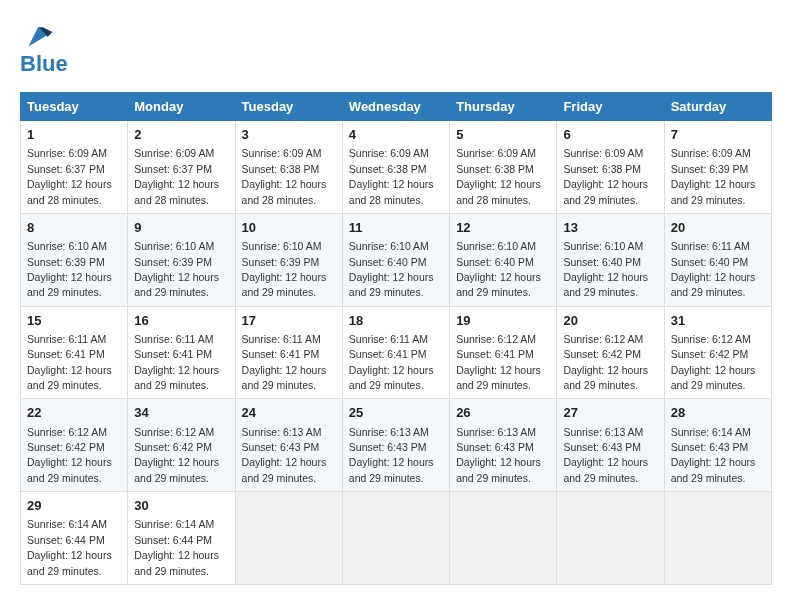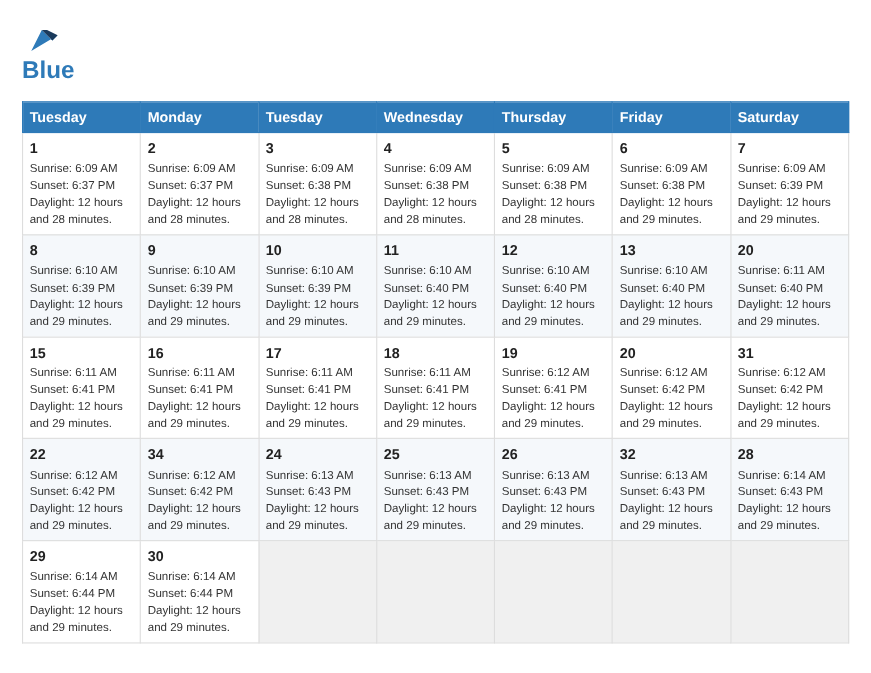--- a/index.html
+++ b/index.html
@@ -148,21 +148,21 @@
         <td><span class="day-num">19</span><span class="cell-text">Sunrise: 6:12 AM<br>Sunset: 6:41 PM<br>Daylight: 12 hours and 29 minutes.</span></td>
         <td><span class="day-num">20</span><span class="cell-text">Sunrise: 6:12 AM<br>Sunset: 6:42 PM<br>Daylight: 12 hours and 29 minutes.</span></td>
         <td><span class="day-num">31</span><span class="cell-text">Sunrise: 6:12 AM<br>Sunset: 6:42 PM<br>Daylight: 12 hours and 29 minutes.</span></td>
       </tr>
       <tr>
         <td><span class="day-num">22</span><span class="cell-text">Sunrise: 6:12 AM<br>Sunset: 6:42 PM<br>Daylight: 12 hours and 29 minutes.</span></td>
         <td><span class="day-num">34</span><span class="cell-text">Sunrise: 6:12 AM<br>Sunset: 6:42 PM<br>Daylight: 12 hours and 29 minutes.</span></td>
         <td><span class="day-num">24</span><span class="cell-text">Sunrise: 6:13 AM<br>Sunset: 6:43 PM<br>Daylight: 12 hours and 29 minutes.</span></td>
         <td><span class="day-num">25</span><span class="cell-text">Sunrise: 6:13 AM<br>Sunset: 6:43 PM<br>Daylight: 12 hours and 29 minutes.</span></td>
         <td><span class="day-num">26</span><span class="cell-text">Sunrise: 6:13 AM<br>Sunset: 6:43 PM<br>Daylight: 12 hours and 29 minutes.</span></td>
-        <td><span class="day-num">32</span><span class="cell-text">Sunrise: 6:13 AM<br>Sunset: 6:43 PM<br>Daylight: 12 hours and 29 minutes.</span></td>
+        <td><span class="day-num">27</span><span class="cell-text">Sunrise: 6:13 AM<br>Sunset: 6:43 PM<br>Daylight: 12 hours and 29 minutes.</span></td>
         <td><span class="day-num">28</span><span class="cell-text">Sunrise: 6:14 AM<br>Sunset: 6:43 PM<br>Daylight: 12 hours and 29 minutes.</span></td>
       </tr>
       <tr>
         <td><span class="day-num">29</span><span class="cell-text">Sunrise: 6:14 AM<br>Sunset: 6:44 PM<br>Daylight: 12 hours and 29 minutes.</span></td>
         <td><span class="day-num">30</span><span class="cell-text">Sunrise: 6:14 AM<br>Sunset: 6:44 PM<br>Daylight: 12 hours and 29 minutes.</span></td>
         <td class="empty"></td>
         <td class="empty"></td>
         <td class="empty"></td>
         <td class="empty"></td>
         <td class="empty"></td>

